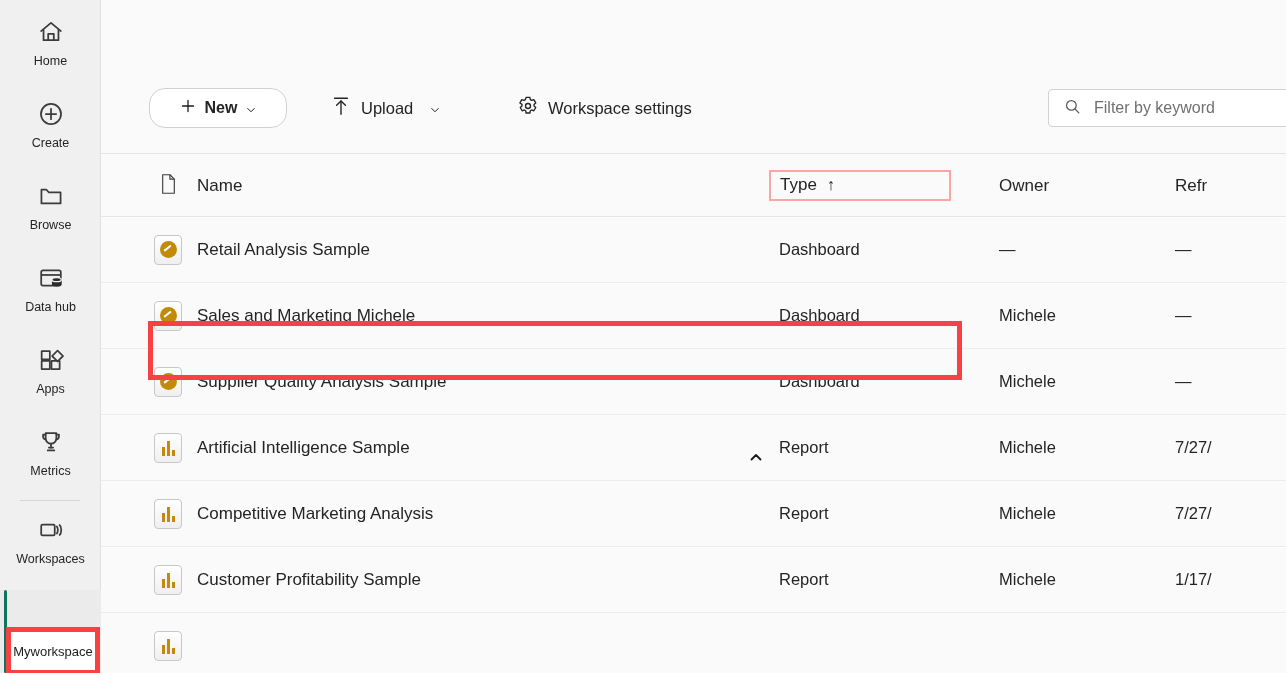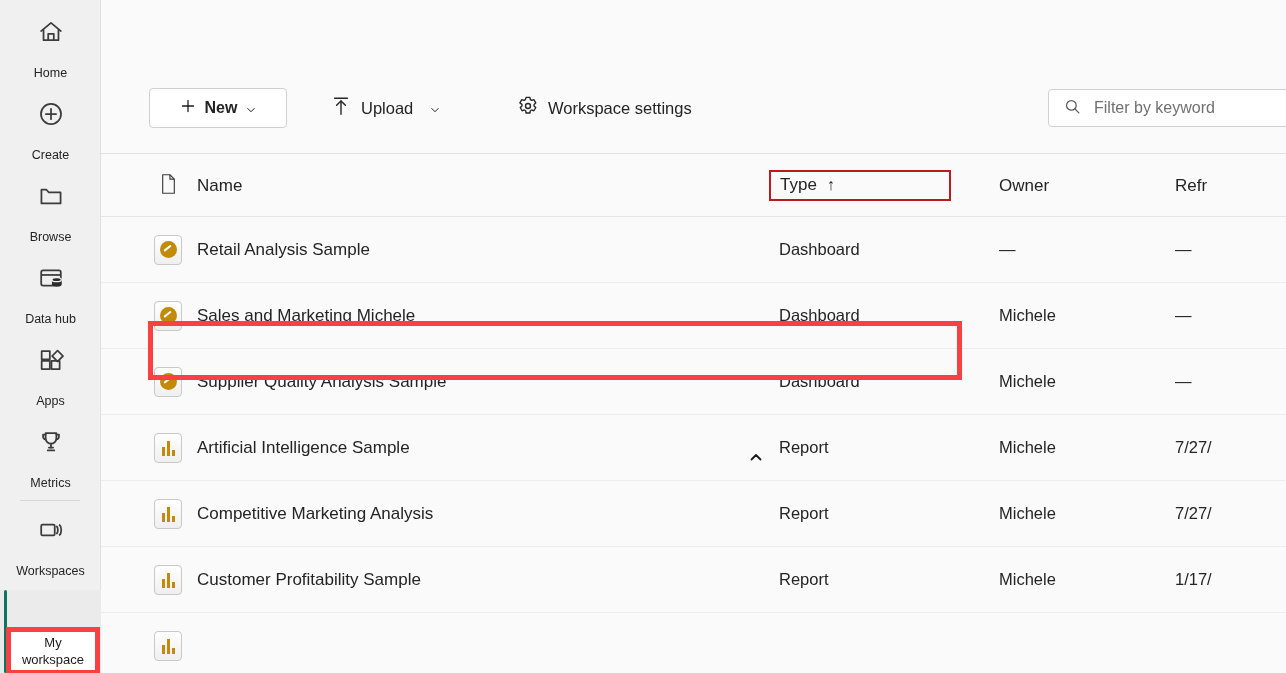--- a/index.html
+++ b/index.html
@@ -24,21 +24,20 @@
   .nav-item {
     position: relative;
     width: 101px;
     height: 82px;
     display: flex;
     flex-direction: column;
     align-items: center;
     justify-content: flex-start;
     padding-top: 10px;
     cursor: pointer;
-    gap: 12px;
   }
   .nav-icon { width: 32px; height: 32px; display: flex; align-items: center; justify-content: center; }
   .nav-icon svg { display: block; }
   .nav-label {
     margin-top: 6px;
     font-size: 12.5px;
     line-height: 15px;
     text-align: center;
     color: #242424;
     width: 99px;
@@ -89,21 +88,21 @@
     font-size: 16px; color: #242424;
     cursor: pointer; background: transparent; border: none;
     font-family: "Liberation Sans", sans-serif;
     padding: 0;
   }
   #btn-new {
     left: 48px; top: 6px;
     width: 138px; height: 40px;
     justify-content: center;
     border: 1px solid #d1d1d1;
-    border-radius: 4px;
+    border-radius: 16px;
     background: #ffffff;
   }
   #btn-new .lbl { font-weight: 700; font-size: 16px; }
   #btn-upload { left: 228px; top: 7px; }
   #btn-upload .lbl { font-size: 16.5px; }
   #btn-wssettings { left: 415px; top: 7px; }
   #btn-wssettings .lbl { font-size: 16.5px; }
   .chev { display: inline-block; width: 12px; height: 12px; }
 
   
@@ -140,21 +139,21 @@
   .c-type { flex: 0 0 220px; font-size: 16.5px; color: #242424; }
   .c-owner { flex: 0 0 176px; font-size: 16.5px; color: #242424; }
   .c-refresh { flex: 1 1 auto; font-size: 16.5px; color: #242424; white-space: nowrap; overflow: hidden; }
   .row.header .c-name,
   .row.header .c-type,
   .row.header .c-owner,
   .row.header .c-refresh { font-size: 17px; color: #242424; }
 
   .hdr-type-box {
     display: inline-flex; align-items: center; gap: 10px;
-    border: 2px solid #b91c1c;
+    border: 2px solid #fca5a5;
     padding: 3px 9px 4px 9px;
     min-width: 182px;
     margin-left: -10px;
     background: transparent;
     cursor: pointer;
   }
   .sort-arrow { font-size: 16px; line-height: 16px; color: #242424; }
 
   
   .type-icon {
@@ -197,21 +196,21 @@
   }
   #hl-row { left: 148px; top: 321px; width: 814px; height: 59px; }
   #hl-sidebar { left: 6px; top: 627px; width: 94px; height: 48px; }
   #hl-sidebar-mask {
     position: absolute; left: 11px; top: 632px; width: 84px; height: 41px;
     background: #ffffff; z-index: 19;
   }
   #hl-sidebar-label {
     position: absolute; left: 11px; top: 629px; width: 84px; height: 44px;
     z-index: 21;
-    display: flex; flex-direction: column; align-items: center; justify-content: center;
+    display: flex; align-items: center; justify-content: center;
     font-size: 13px; line-height: 17px; color: #1b1b1b; text-align: center;
     font-weight: 400;
   }
 </style>
 </head>
 <body>
 
 <div id="app">
 
   <nav id="sidebar">

